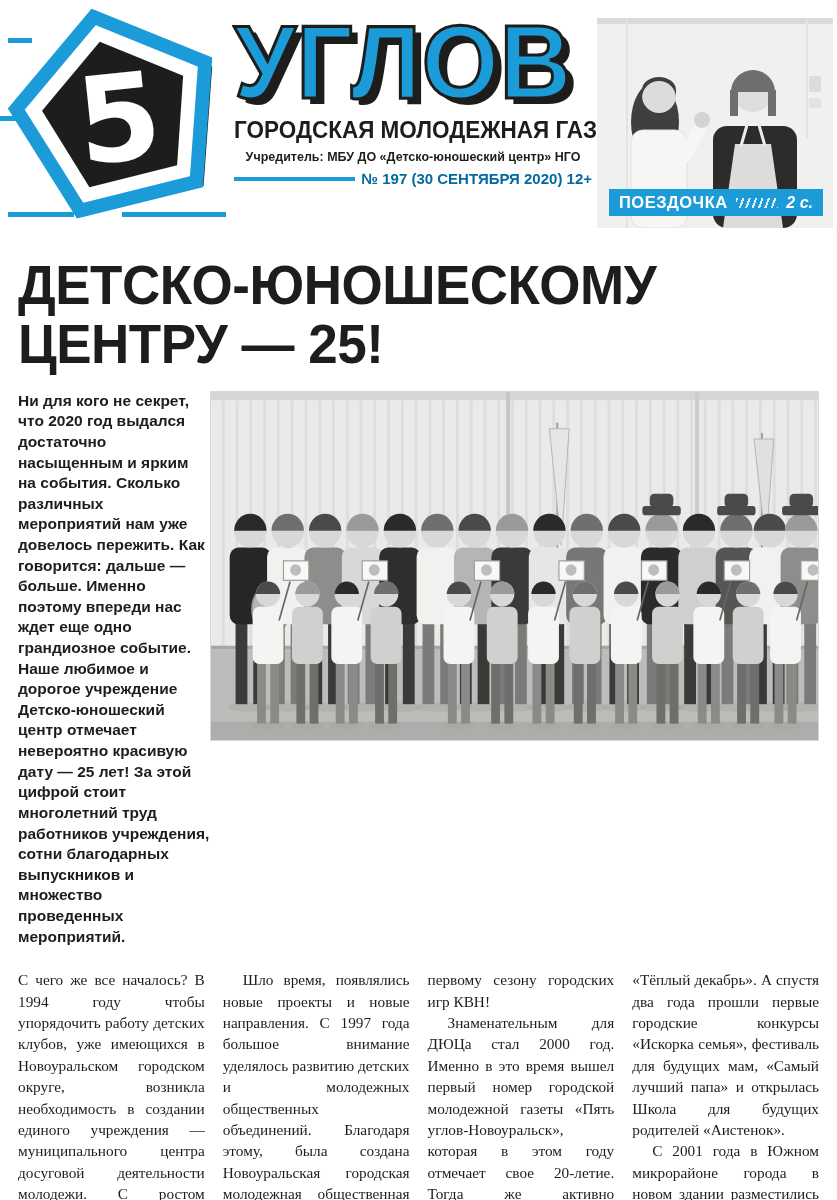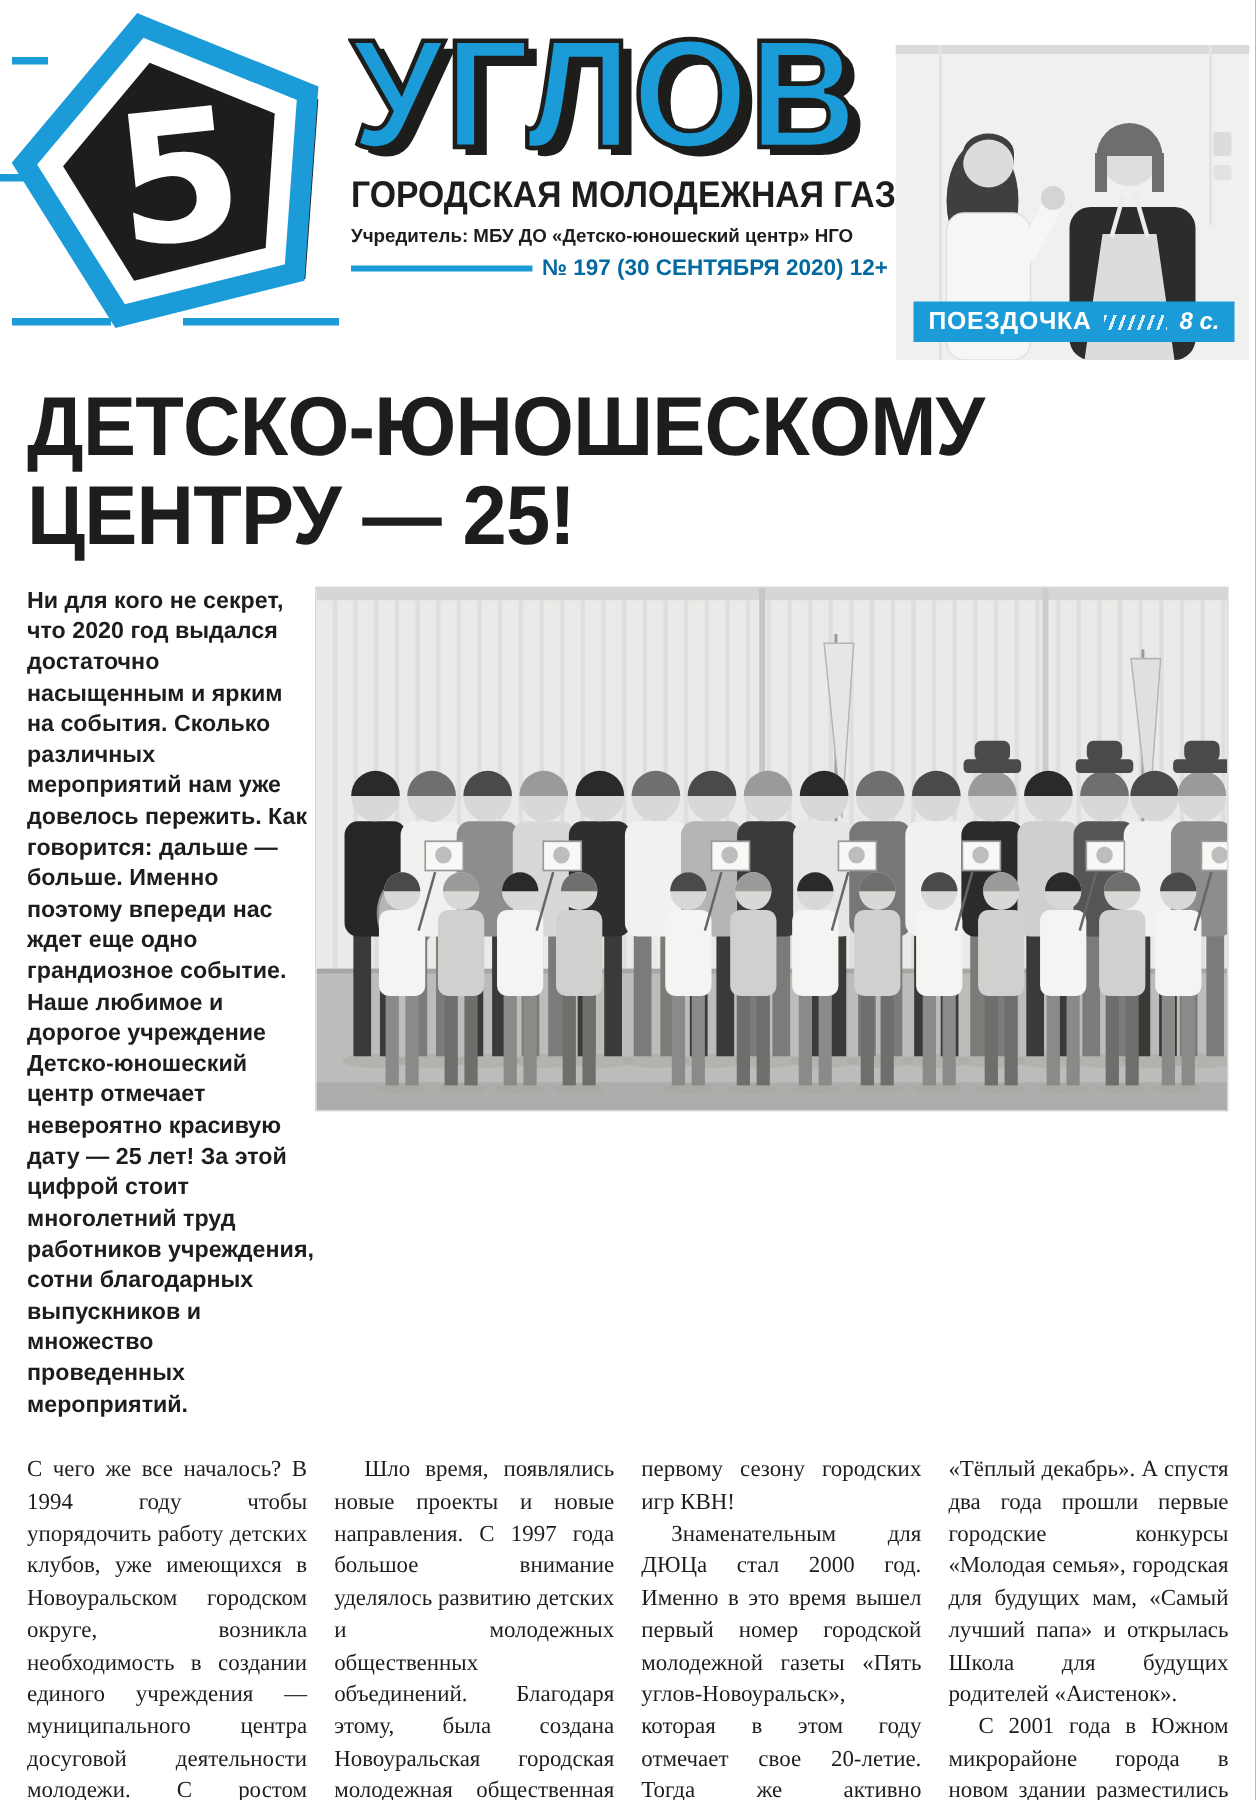--- a/index.html
+++ b/index.html
@@ -10,31 +10,31 @@
   .header{position:relative;height:238px;}
   .logo{position:absolute;left:6px;top:6px;width:226px;height:226px;}
   .mast{position:absolute;left:234px;top:10px;width:358px;}
   .city-row{display:flex;align-items:center;}
   .city-rule{flex:1;height:4px;background:#1d1d1b;margin-right:10px;margin-top:6px;}
   .city{font-weight:900;font-size:31px;letter-spacing:0px;transform:scaleY(1.12);transform-origin:center;white-space:nowrap;}
   .bigword{font-weight:900;font-size:99px;line-height:.98;color:#1b9cd8;letter-spacing:1px;
            -webkit-text-stroke:3px #1d1d1b;text-shadow:7px 5px 0 #1d1d1b;
            transform:scaleY(1.04);transform-origin:top left;white-space:nowrap;margin-top:2px;}
   .subtitle{font-weight:900;font-size:22.5px;text-align:right;margin-top:8px;transform:scaleY(1.1);white-space:nowrap;}
-  .founder{font-weight:700;font-size:12.5px;text-align:left;margin-top:7px;white-space:nowrap;}
+  .founder{font-weight:700;font-size:12.5px;text-align:center;margin-top:7px;white-space:nowrap;}
   .issue-row{display:flex;align-items:center;margin-top:6px;}
   .issue-rule{flex:1;height:4px;background:#1b9cd8;margin-right:6px;}
   .issue{font-weight:800;font-size:15px;color:#0369a1;white-space:nowrap;}
   .hdash{position:absolute;background:#1b9cd8;height:5px;}
   .d1{left:8px;top:38px;width:24px;}
   .d2{left:0px;top:116px;width:34px;}
   .d3{left:8px;top:212px;width:66px;}
   .d4{left:122px;top:212px;width:104px;}
 
-  .promo{position:absolute;right:4px;top:18px;width:236px;height:210px;margin-top:12px;}
+  .promo{position:absolute;right:4px;top:18px;width:236px;height:210px;}
   .promo svg{display:block;width:100%;height:100%;}
   .promo-label{position:absolute;left:12px;bottom:12px;right:10px;height:27px;background:#1b9cd8;
                display:flex;align-items:center;padding:0 10px;gap:8px;}
   .promo-word{color:#fff;font-weight:900;font-size:16.5px;letter-spacing:.5px;}
   .hatch{flex:1;height:10px;background:repeating-linear-gradient(110deg,#ffffff 0 2px,transparent 2px 6px);opacity:.85;}
   .promo-page{color:#fff;font-weight:800;font-style:italic;font-size:16px;}
 
   
   .headline{margin:16px 18px 0;font-weight:900;font-size:53px;line-height:1.12;letter-spacing:-.5px;}
   .headline span{display:block;transform:scaleY(1.05);transform-origin:top left;}
@@ -102,21 +102,21 @@
         <rect x="133" y="72" width="8" height="26" fill="#6e6e6c"></rect>
         <rect x="171" y="72" width="8" height="26" fill="#6e6e6c"></rect>
         <rect x="116" y="108" width="84" height="102" rx="14" fill="#2c2c2a"></rect>
         <line x1="144" y1="128" x2="152" y2="100" stroke="#ececea" stroke-width="3"></line>
         <line x1="168" y1="128" x2="160" y2="100" stroke="#ececea" stroke-width="3"></line>
         <polygon points="138,126 174,126 186,210 126,210" fill="#ececea" opacity=".92"></polygon>
       </svg>
       <div class="promo-label">
         <span class="promo-word">ПОЕЗДОЧКА</span>
         <span class="hatch"></span>
-        <span class="promo-page">8 с.</span>
+        <span class="promo-page">2 с.</span>
       </div>
     </div>
   </div>
 
   <div class="headline">
     <span>ДЕТСКО-ЮНОШЕСКОМУ</span>
     <span>ЦЕНТРУ — 25!</span>
   </div>
 
   <div class="mainrow">
@@ -413,19 +413,19 @@
       <p>С чего же все началось? В 1994 году чтобы упорядочить работу детских клубов, уже имеющихся в Новоуральском городском округе, возникла необходимость в создании единого учреждения — муниципального центра досуговой деятельности молодежи. С ростом популярности Центра среди молодежи, росли и его масштабы. Это огромная семья, которая вмещала в себя целых 12 клубов по месту жительства: «Космос», «Искорка», «Орленок», «Дружба», «Гренада», «Нейва», «Солнечный», «Альфа», «Малахит», «Дзержи-</p>
     </div>
     <div>
       <p class="ind">Шло время, появлялись новые проекты и новые направления. С 1997 года большое внимание уделялось развитию детских и молодежных общественных объединений. Благодаря этому, была создана Новоуральская городская молодежная общественная организация «Ассоциация учащейся молодежи». В 1995 году прошла первая городская шоу-игра «Тинейджер-Лидер», а в 1998 году был дан старт</p>
     </div>
     <div>
       <p>первому сезону городских игр КВН!</p>
       <p class="ind">Знаменательным для ДЮЦа стал 2000 год. Именно в это время вышел первый номер городской молодежной газеты «Пять углов-Новоуральск», которая в этом году отмечает свое 20-летие. Тогда же активно развивается интеллектуально-познавательное творчество, именно тогда состоялась первая городская интеллектуальная игра «Что? Где? Когда?». В 2003 году был дан старт детско-юношескому фестивалю авторской песни</p>
     </div>
     <div>
-      <p>«Тёплый декабрь». А спустя два года прошли первые городские конкурсы «Молодая семья», городская для будущих мам, «Самый лучший папа» и открылась Школа для будущих родителей «Аистенок».</p>
+      <p>«Тёплый декабрь». А спустя два года прошли первые городские конкурсы «Искорка семья», фестиваль для будущих мам, «Самый лучший папа» и открылась Школа для будущих родителей «Аистенок».</p>
       <p class="ind">С 2001 года в Южном микрорайоне города в новом здании разместились городской интеллектуальный клуб «Лабиринт» и семейно-досуговый клуб «Уют».</p>
 
     </div>
   </div>
 
 </div>
 
 </body></html>

